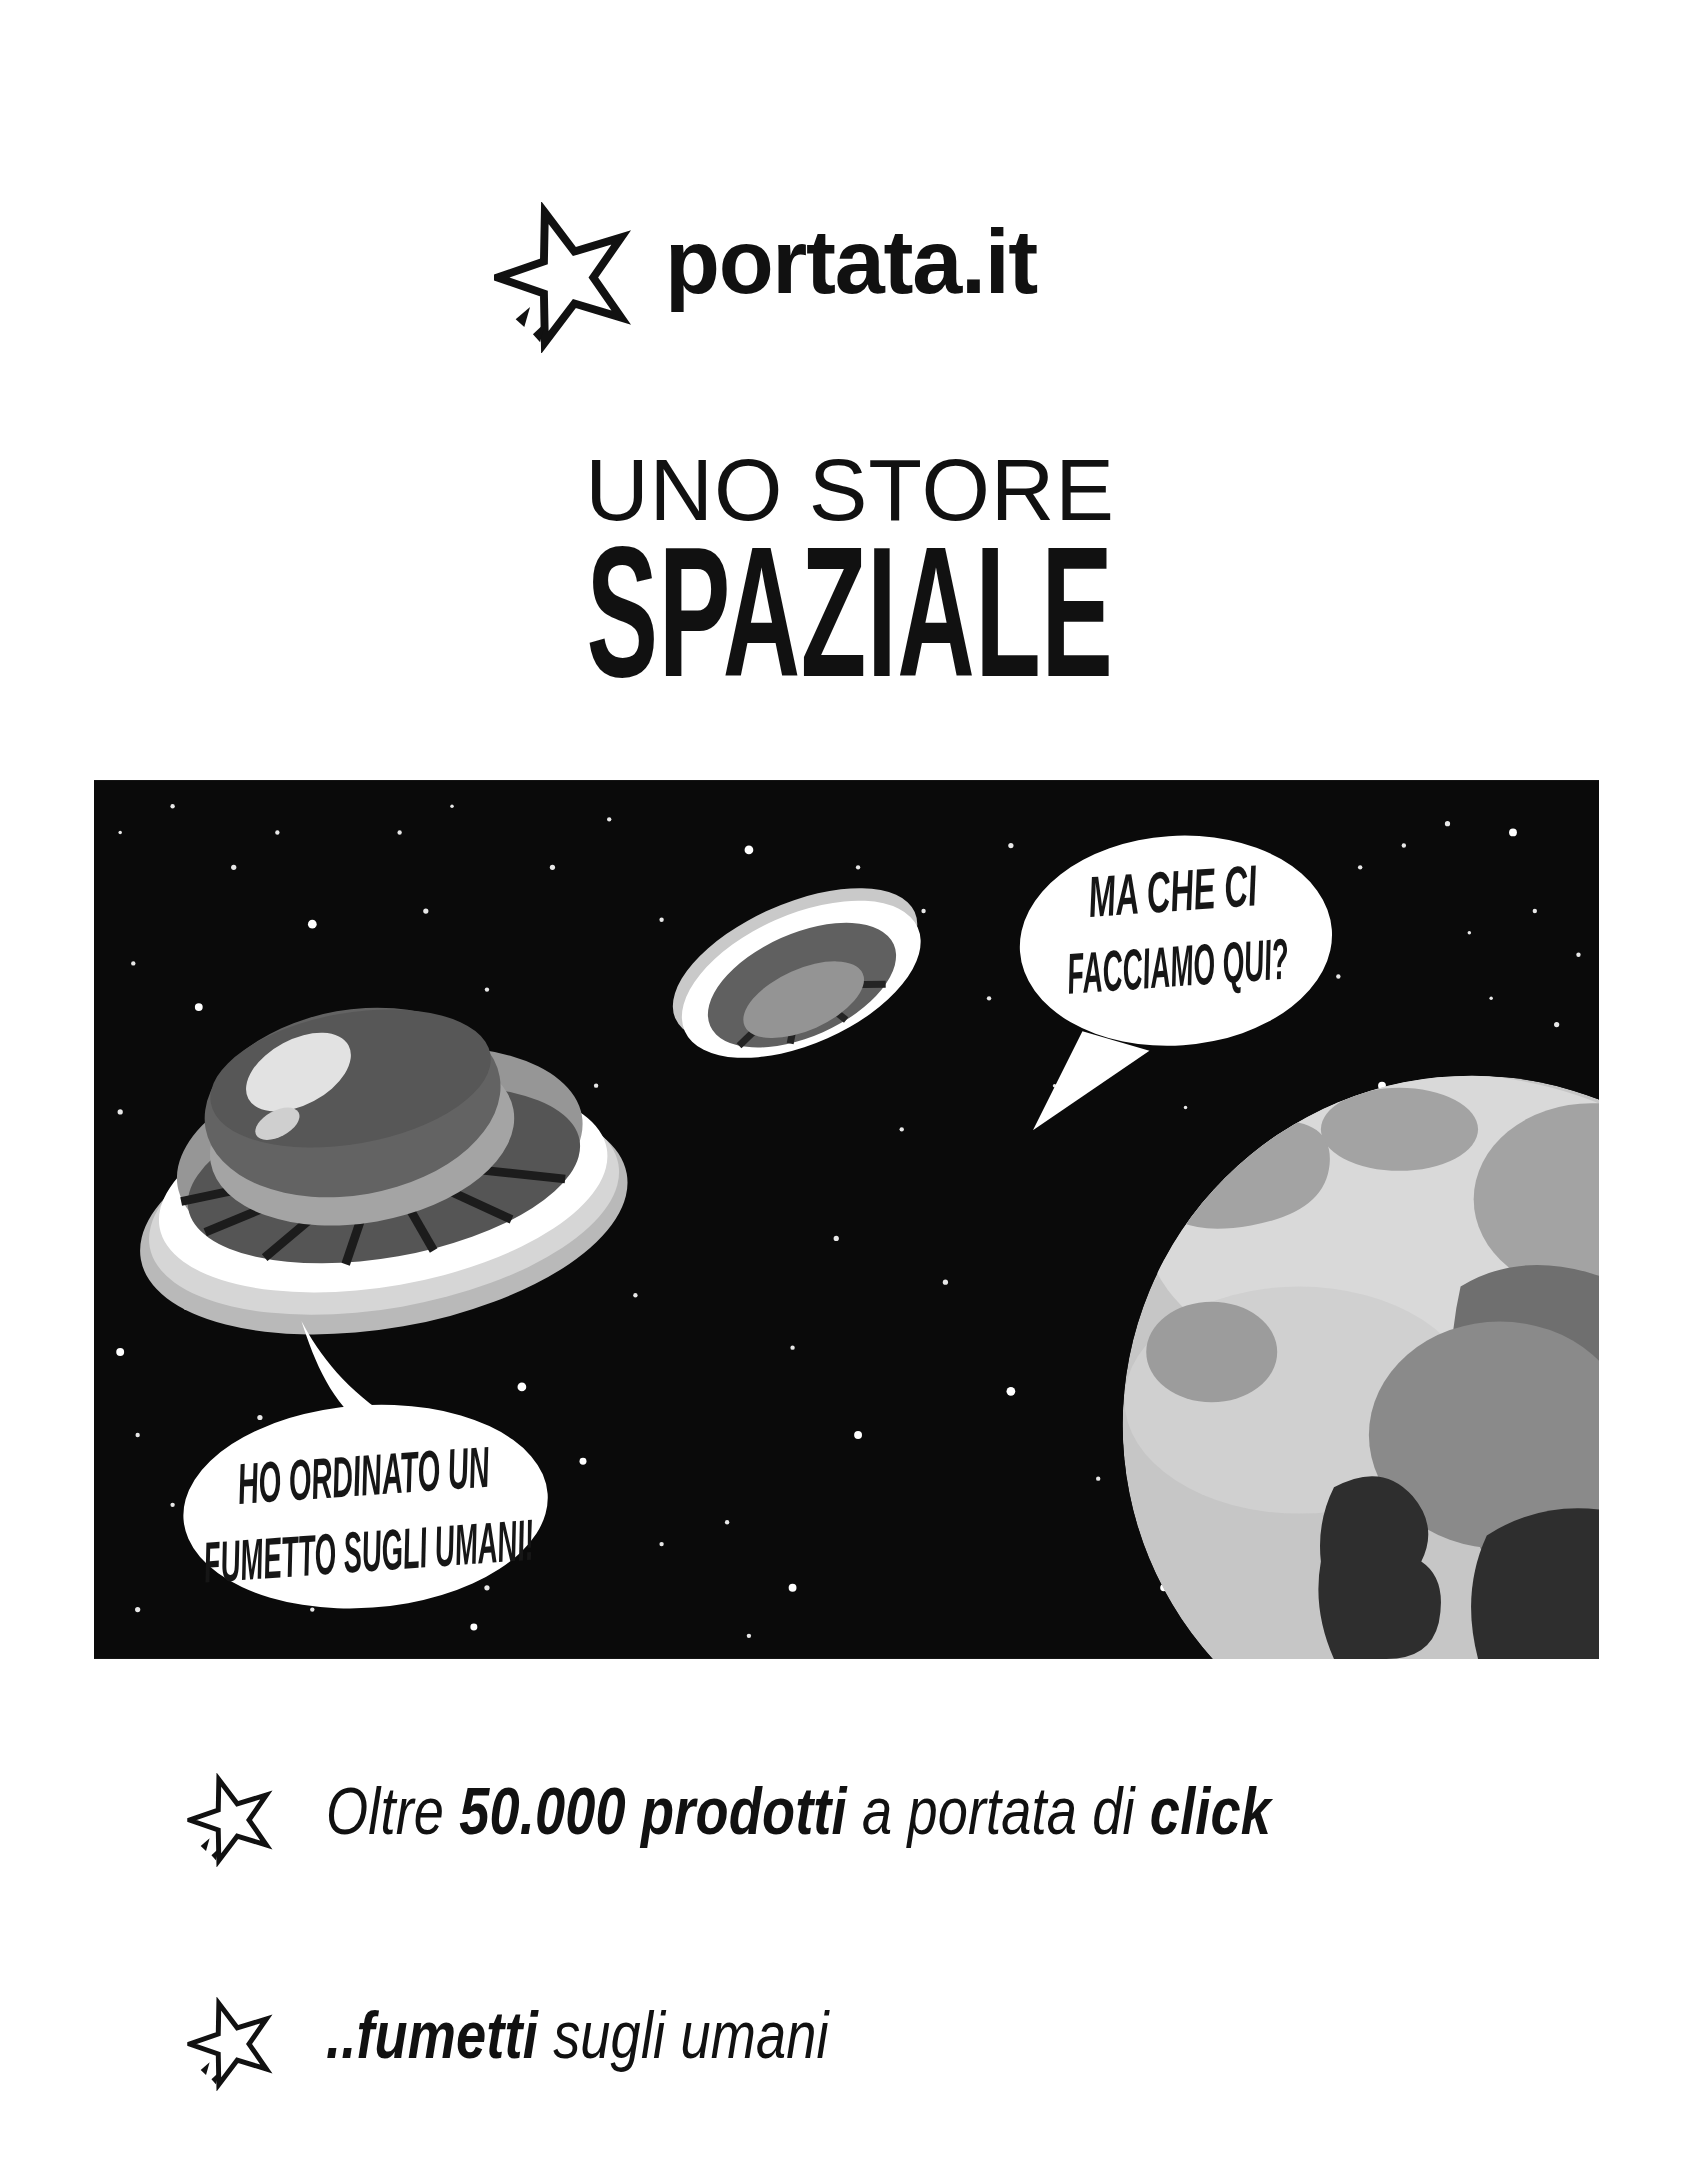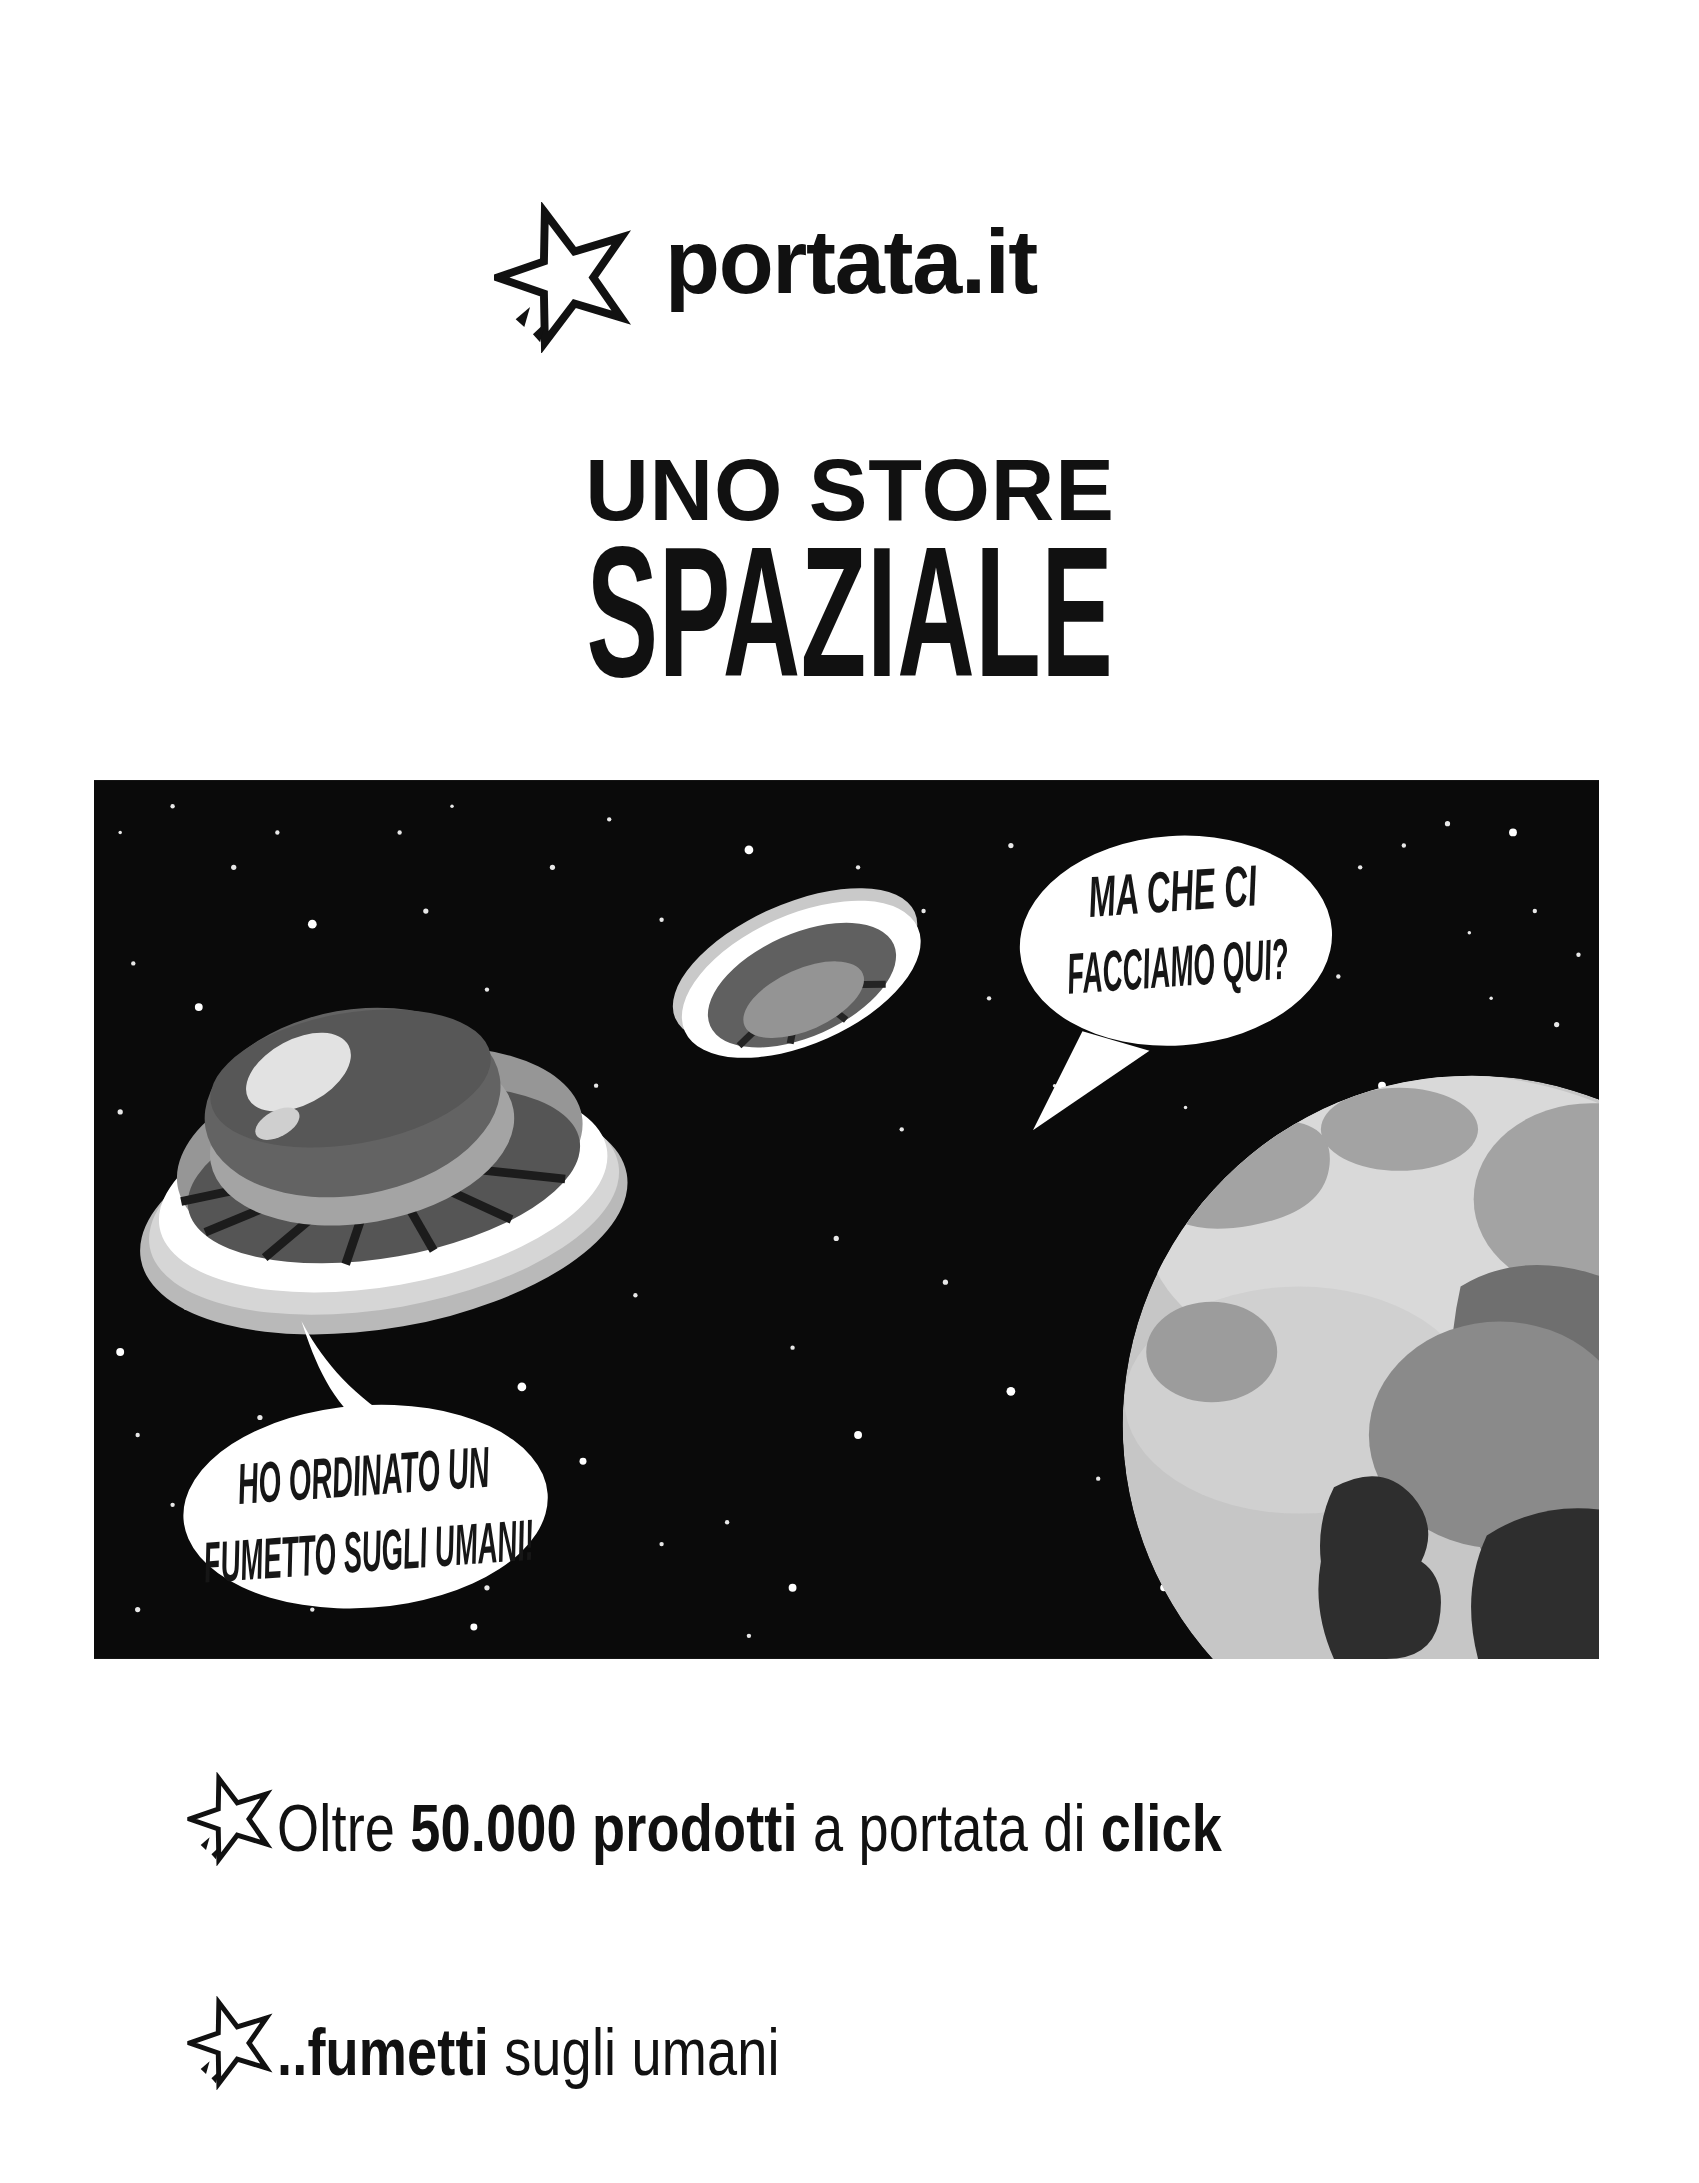--- a/index.html
+++ b/index.html
@@ -3,26 +3,26 @@
 <meta charset="utf-8">
 <style>
   html,body{margin:0;padding:0;background:#e8e8e8;}
   .page{
     position:relative;width:1700px;height:2654px;background:#ffffff;
     font-family:"Liberation Sans",sans-serif;color:#111;overflow:hidden;
   }
   .logo-star{position:absolute;left:485px;top:202px;width:162px;height:151px;}
   .brand{position:absolute;left:665px;top:213px;font-size:90px;font-weight:700;letter-spacing:-1.3px;line-height:1.1;}
   .h1{position:absolute;left:0;width:100%;top:446px;text-align:center;
-      font-size:88px;font-weight:700;letter-spacing:0.9px;line-height:1;}
+      font-size:88px;font-weight:400;letter-spacing:0.9px;line-height:1;}
   .h2{position:absolute;left:0;width:100%;top:520px;text-align:center;
       font-size:185px;font-weight:700;letter-spacing:0.9px;line-height:1;
       transform:scaleX(0.58);transform-origin:center top;}
   .panel{position:absolute;left:94px;top:780px;width:1505px;height:879px;display:block;}
-  .feat{position:absolute;left:187px;height:93px;display:flex;align-items:flex-end;}
+  .feat{position:absolute;left:187px;height:93px;display:flex;align-items:flex-start;gap:49px;font-style:italic;}
   .feat .star{width:90px;height:94px;flex:0 0 auto;}
   .feat .txt{font-size:66px;white-space:nowrap;transform:scaleX(0.82);
              transform-origin:left center;letter-spacing:0.2px;}
   .feat .txt b{font-weight:700;}
   svg text{font-family:"Liberation Sans",sans-serif;font-weight:700;font-style:italic;
            fill:#161616;text-anchor:middle;}
 </style>
 </head>
 <body>
 

